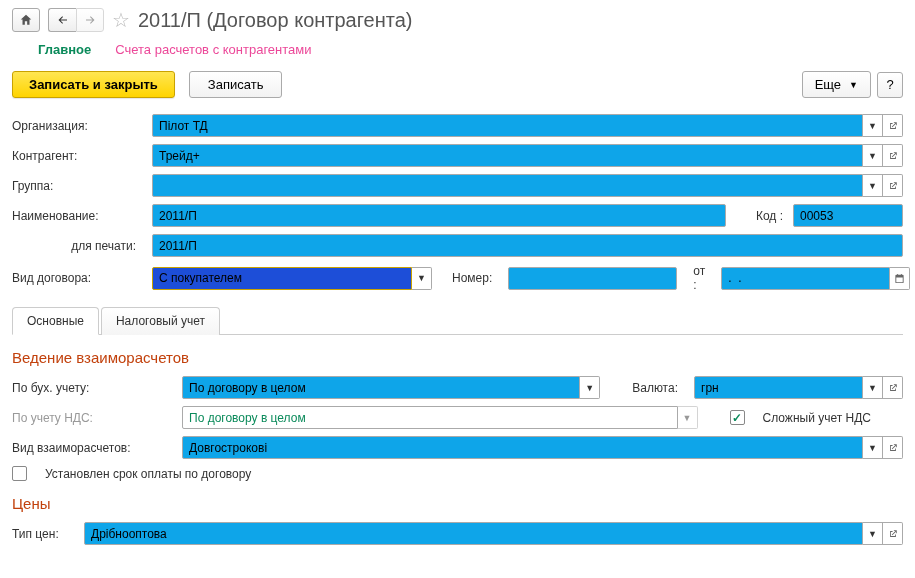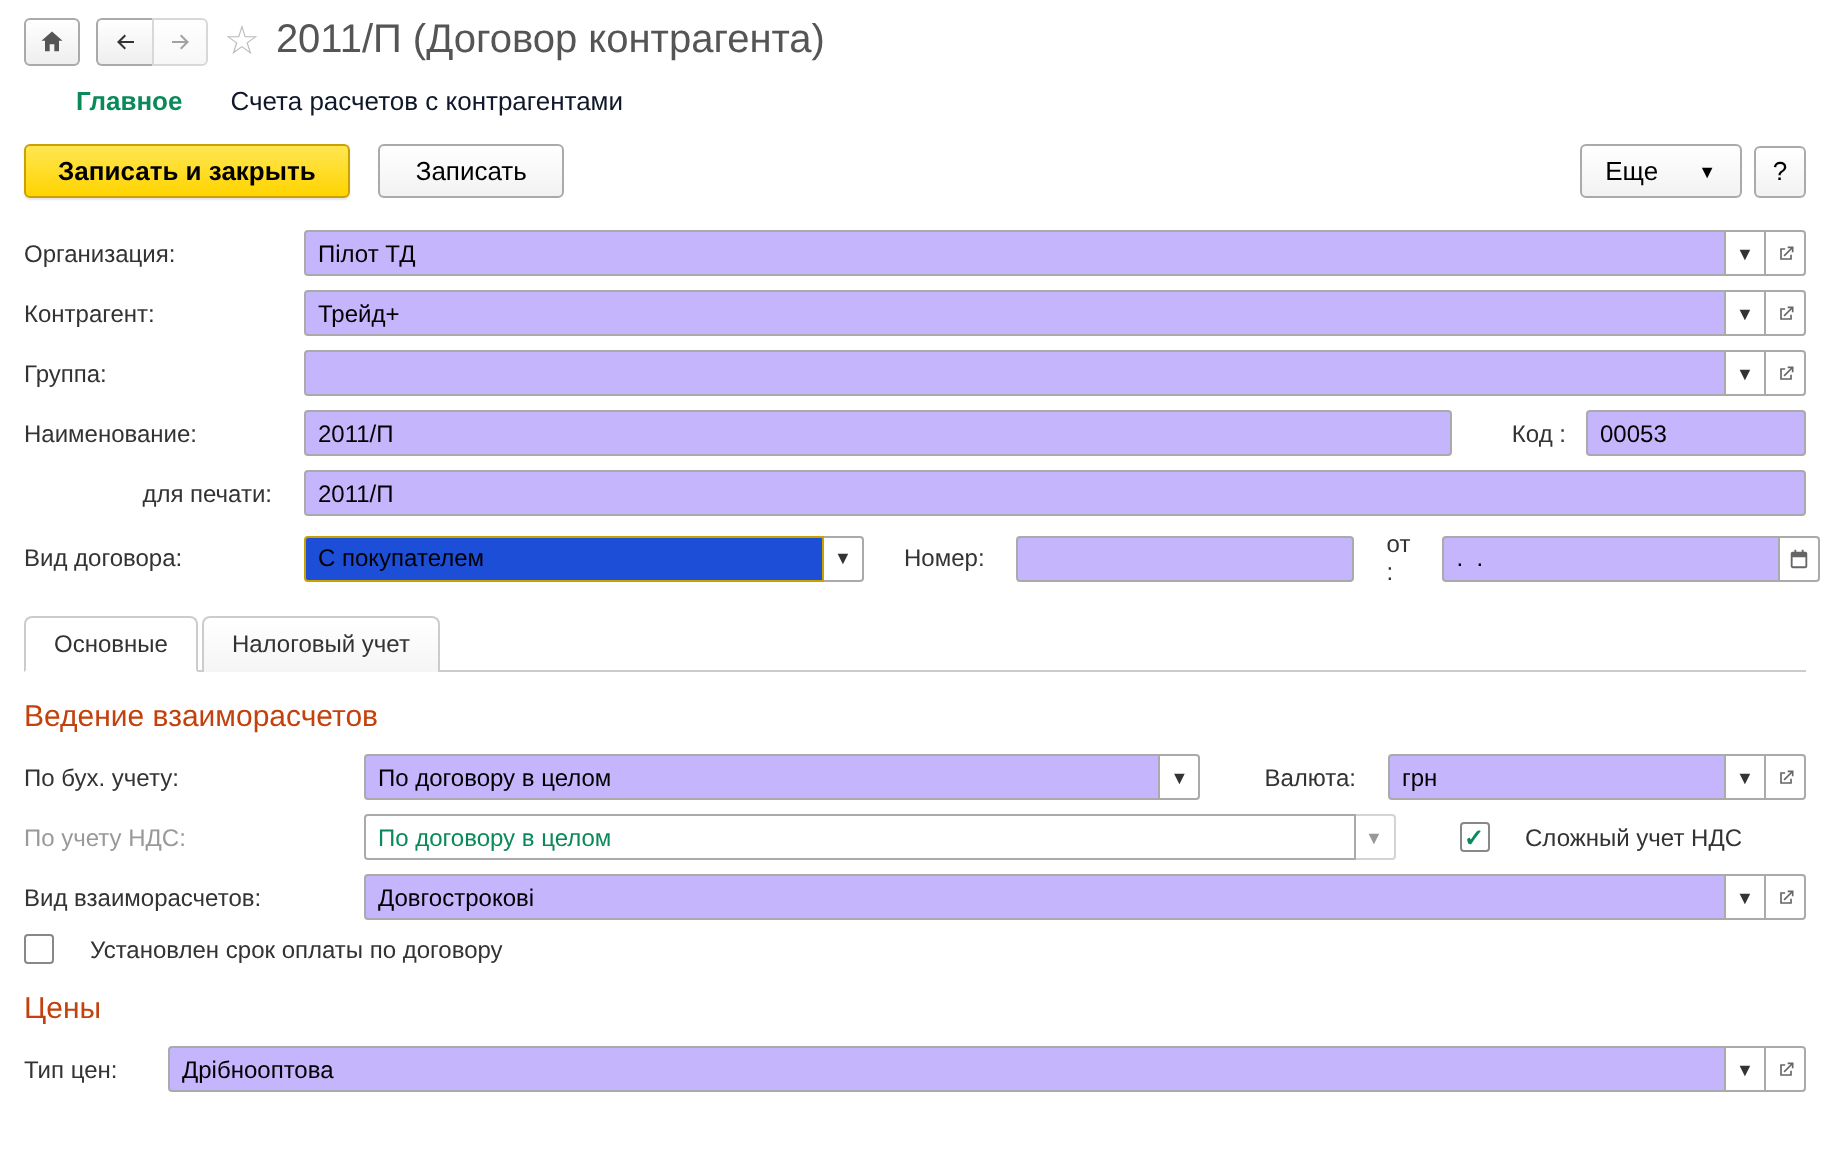--- a/index.html
+++ b/index.html
@@ -12,47 +12,47 @@
     cursor: pointer;
   }
   .btn-nav-group { display: inline-flex; }
   .btn-nav-group .btn-icon:first-child { border-radius: 3px 0 0 3px; border-right: none; }
   .btn-nav-group .btn-icon:last-child { border-radius: 0 3px 3px 0; }
   .page-title { font-size: 20px; color: #555; display: flex; align-items: center; gap: 8px; }
   .star { color: #bbb; font-size: 20px; }
   .tabs-top { display: flex; gap: 24px; margin: 10px 0 14px 0; padding-left: 26px; }
   .tab-top { font-size: 13px; cursor: pointer; }
   .tab-top.active { color: #0a8a5a; font-weight: bold; }
-  .tab-top.inactive { color: #0f172a; }
+  .tab-top.inactive { color: #ec4899; }
   .action-bar { display: flex; align-items: center; margin-bottom: 16px; }
   .btn-primary {
     background: linear-gradient(#ffe652,#ffd400); border: 1px solid #c9a200; border-radius: 3px;
     padding: 5px 16px; font-weight: bold; font-size: 13px; cursor: pointer;
     box-shadow: 0 1px 1px rgba(0,0,0,0.1);
   }
   .btn-default {
     background: linear-gradient(#fff,#f2f2f2); border: 1px solid #aaa; border-radius: 3px;
     padding: 5px 18px; font-size: 13px; cursor: pointer;
   }
   .btn-more {
     background: linear-gradient(#fff,#f2f2f2); border: 1px solid #aaa; border-radius: 3px;
-    padding: 5px 12px; font-size: 13px; cursor: pointer; display: inline-flex; align-items: center; gap: 20px;
+    padding: 5px 12px; font-size: 13px; cursor: pointer; display: inline-flex; align-items: center; gap: 8px;
   }
   .btn-help {
     background: linear-gradient(#fff,#f2f2f2); border: 1px solid #aaa; border-radius: 3px;
     width: 26px; height: 26px; font-size: 13px; cursor: pointer; display: inline-flex;
     align-items: center; justify-content: center;
   }
   .form-row { display: flex; align-items: center; margin-bottom: 7px; gap: 10px; }
   .label { width: 130px; color: #333; flex-shrink: 0; }
   .label-right { text-align: right; }
   .input-group { display: flex; flex: 1; }
   .input-field {
     flex: 1; height: 23px; border: 1px solid #aaa; padding: 0 6px; font-size: 12px;
-    border-radius: 2px 0 0 2px; background: #c4b5fd;
+    border-radius: 2px 0 0 2px; background: #0ea5e9;
   }
   .input-field.highlight { background: #1d4ed8; border-color: #c9a200; }
   .input-field.disabled { color: #0a8a5a; background: #fff; }
   .input-btn {
     width: 20px; height: 23px; border: 1px solid #aaa; border-left: none; background: #fff;
     display: inline-flex; align-items: center; justify-content: center; cursor: pointer; font-size: 9px;
   }
   .input-btn:last-child { border-radius: 0 2px 2px 0; }
   .tabs-mid { display: flex; border-bottom: 1px solid #ccc; margin-top: 14px; }
   .tab-mid {

